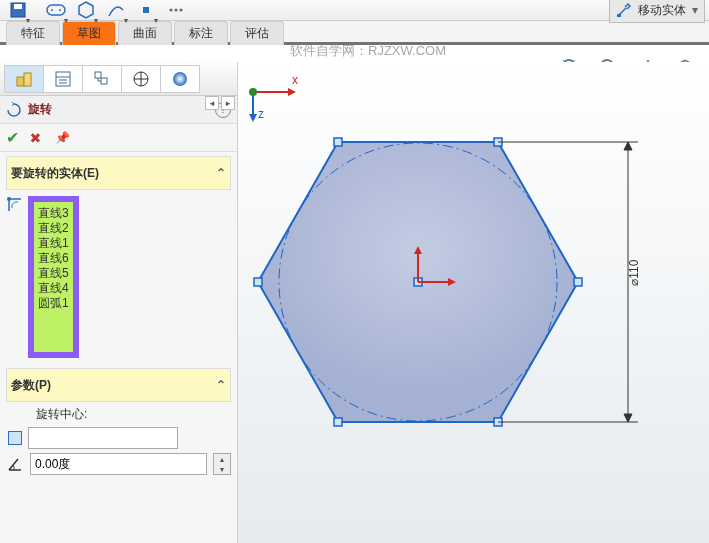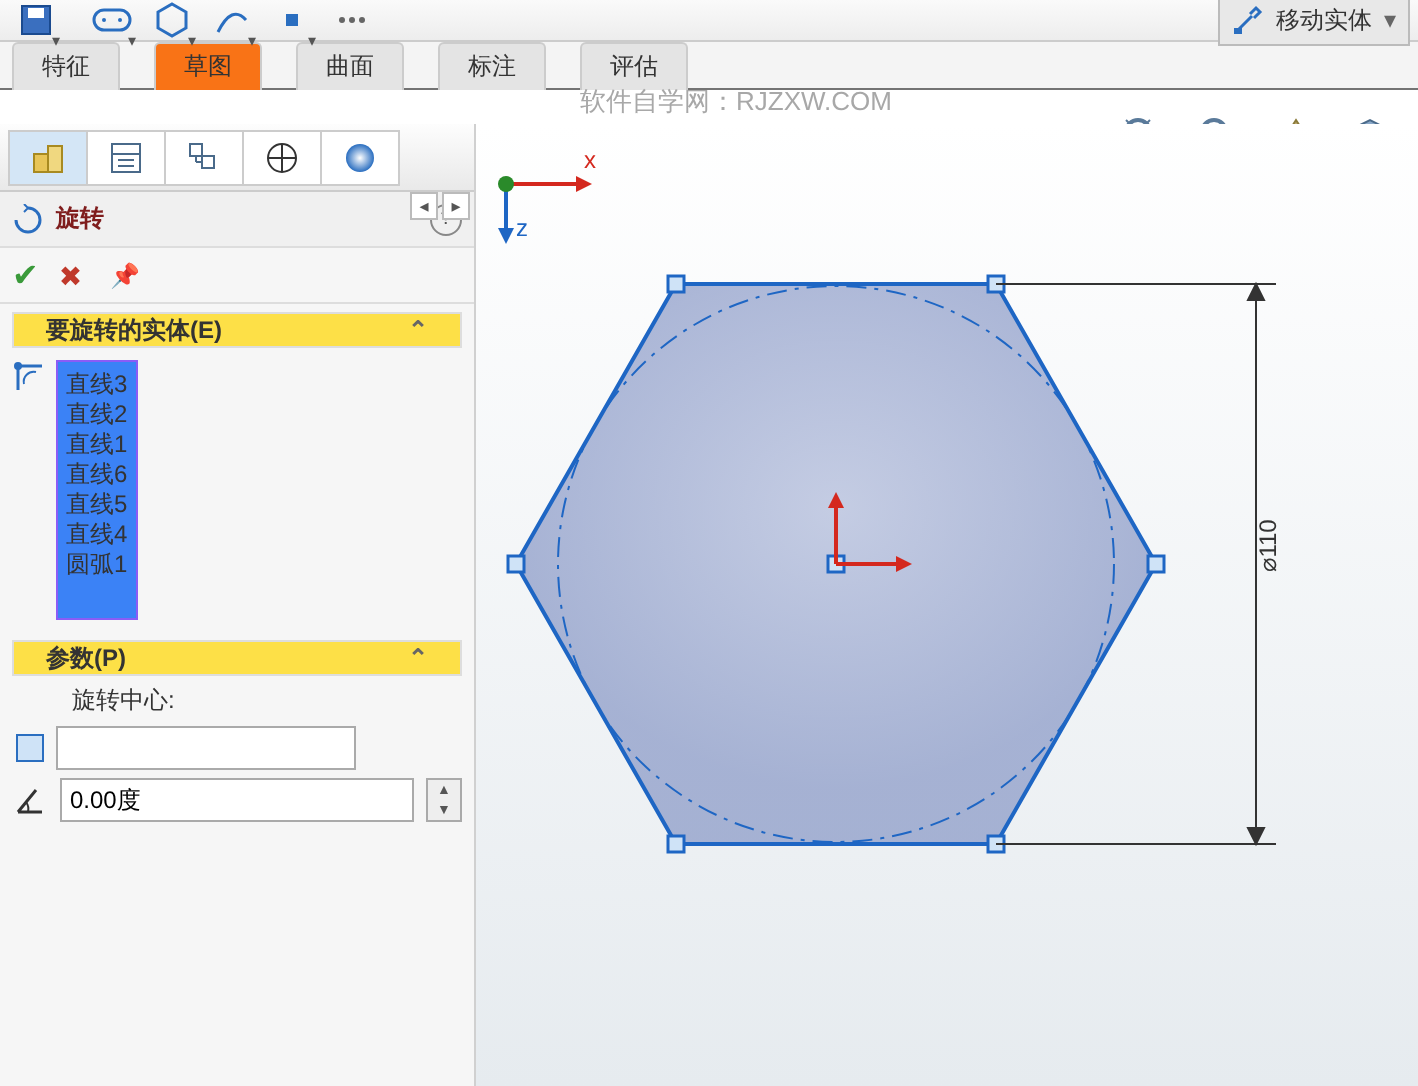--- a/index.html
+++ b/index.html
@@ -3,43 +3,43 @@
 <meta charset="utf-8">
 <style>
 *{box-sizing:border-box;margin:0;padding:0;font-family:"Microsoft YaHei",Arial,sans-serif;font-size:12px;user-select:none}
 body{width:709px;height:543px;background:#fff;position:relative;overflow:hidden}
 .toolbar{height:20px;background:linear-gradient(#fafafa,#ededed);border-bottom:1px solid #ccc;display:flex;align-items:center;padding:10px 4px;gap:2px}
 .tb-btn{width:28px;height:28px;display:flex;align-items:center;justify-content:center;border:1px solid transparent;position:relative}
 .tb-btn.dd::after{content:"▾";font-size:8px;color:#555;position:absolute;bottom:-2px;right:1px}
 .tb-sep{width:6px}
 .mvbox{margin-left:auto;display:flex;align-items:center;background:#e8e8e8;border:1px solid #bbb;height:26px;padding:0 6px;gap:6px}
 .mvbox .txt{color:#333}
-.tabrow{height:24px;display:flex;align-items:center;gap:17px;padding-left:6px;background:#f4f4f4;border-bottom:1px solid #737373}
+.tabrow{height:24px;display:flex;align-items:flex-start;gap:2px;padding-left:6px;background:#f4f4f4;border-bottom:3px solid #737373}
 .tab{padding:3px 14px;background:#e4e4e4;border:1px solid #ccc;border-bottom:none;border-radius:3px 3px 0 0;color:#333}
 .tab.active{background:#f97316}
 .watermark{position:absolute;left:290px;top:42px;color:#a8a8a8;font-size:13px}
 .hud{position:absolute;right:10px;top:56px;display:flex;gap:12px}
 .hud svg{width:26px;height:26px}
 .left{position:absolute;left:0;top:62px;width:238px;height:481px;background:#f6f6f6;border-right:1px solid #d0d0d0}
 .mgrtabs{height:34px;background:linear-gradient(#fdfdfd,#e9e9e9);display:flex;align-items:center;border-bottom:1px solid #ccc;padding-left:4px}
 .mgrtab{width:40px;height:28px;display:flex;align-items:center;justify-content:center;border:1px solid #ccc;background:#fff;margin-right:-1px}
 .mgrtab.active{background:#d4e6f6}
 .navbtns{position:absolute;right:2px;top:34px;display:flex;gap:2px}
 .navbtn{width:14px;height:14px;border:1px solid #bbb;background:#fff;font-size:9px;display:flex;align-items:center;justify-content:center;color:#555}
 .fthead{height:28px;display:flex;align-items:center;padding:0 6px;gap:6px;background:#f0f0f0;border-bottom:1px solid #ddd}
 .fthead .ttl{font-weight:bold;color:#7f1d1d}
 .fthead .help{margin-left:auto;width:16px;height:16px;border:1px solid #888;border-radius:50%;display:flex;align-items:center;justify-content:center;font-size:10px;color:#555}
 .okrow{height:28px;display:flex;align-items:center;gap:10px;padding:0 6px;border-bottom:1px solid #ddd}
 .okrow .ok{color:#3a9a3a;font-size:16px}
 .okrow .no{color:#c0392b;font-size:14px}
 .okrow .pin{margin-left:4px;color:#666;font-size:12px}
 .sect{padding:4px 6px}
-.sect-h{height:18px;display:flex;align-items:center;background:#fde047;border:1px solid #ddd;padding:0 16px;font-weight:600;color:#333}
+.sect-h{height:34px;display:flex;align-items:center;background:#fef9c3;border:1px solid #ddd;padding:0 4px;font-weight:600;color:#333}
 .sect-h .col{margin-left:auto;color:#666;cursor:pointer}
-.listbox{margin:6px 2px 2px 22px;height:130px;background:#3b82f6;border:1px solid #8b5cf6;padding:4px;overflow:auto}
+.listbox{margin:6px 2px 2px 22px;height:162px;background:#bef264;border:6px solid #8b5cf6;padding:4px;overflow:auto}
 .listbox div{line-height:15px;color:#333}
 .chk{margin:6px 2px 2px 22px;display:flex;align-items:center;gap:6px}
 .chk input{margin:0}
 .param{padding:4px 6px}
 .lbl{margin:4px 0 4px 30px;color:#333}
 .row{display:flex;align-items:center;gap:6px;margin:4px 0}
 .mark{width:14px;height:14px;border:1px solid #2a6ec0;background:#cfe3f7;display:inline-block;margin-left:2px}
 .inp{height:22px;border:1px solid #aaa;background:#fff;padding:0 4px;flex:1}
 .inp.short{width:150px;flex:none}
 .spin{width:18px;height:22px;background:#eee;border:1px solid #aaa;display:flex;flex-direction:column}

